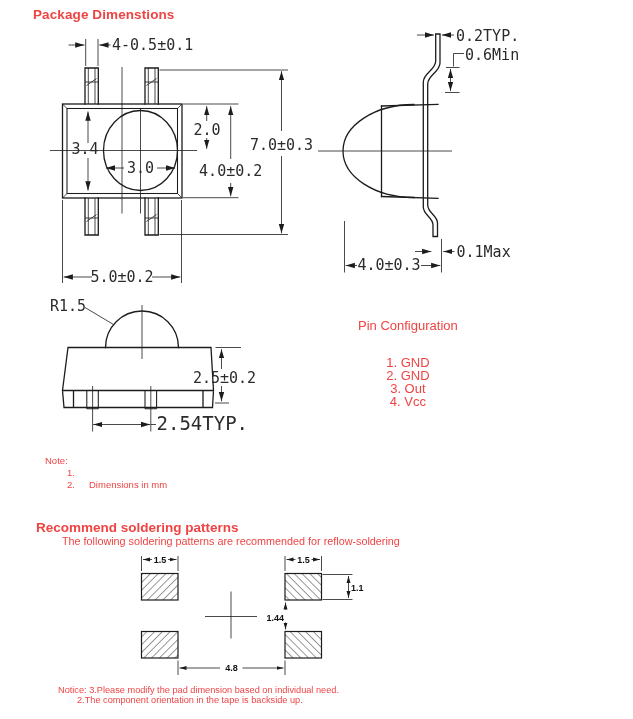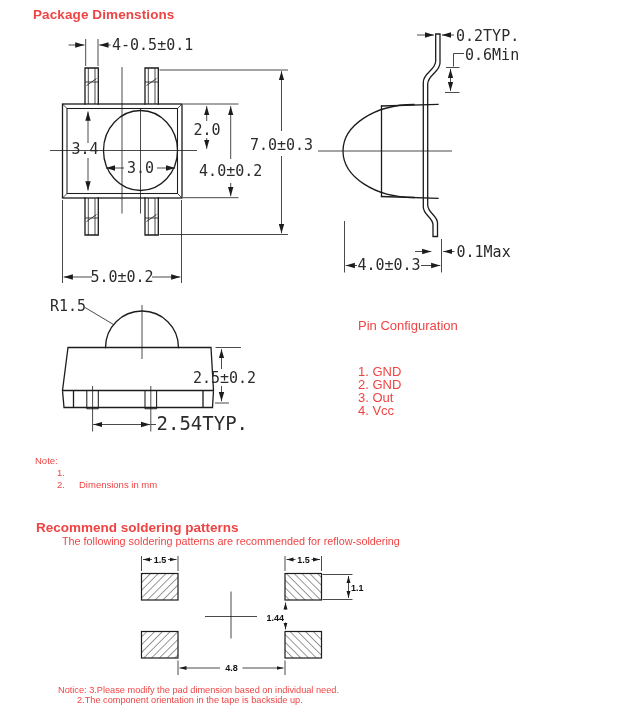--- a/index.html
+++ b/index.html
@@ -2,23 +2,23 @@
 <html><head>
 <meta charset="utf-8">
 <style>
   html,body{margin:0;padding:0;background:#fff;}
   #page{position:relative;width:633px;height:719px;background:#ffffff;overflow:hidden;
         font-family:"Liberation Sans",sans-serif;color:#ef4444;}
   .abs{position:absolute;}
   #title{left:33px;top:7px;font-size:13.5px;font-weight:bold;letter-spacing:0.1px;}
   #pincfg{left:358px;top:320px;font-size:13px;}
   #pincfg .pc-title{line-height:12px;}
-  #pincfg .pc-list{margin-top:33px;}
+  #pincfg .pc-list{margin-top:24px;text-align:center;}
   #pincfg .pc-pin{line-height:13px;}
-  #note{left:35px;top:455px;font-size:9.5px;line-height:12px;}
+  #note{left:45px;top:455px;font-size:9.5px;line-height:12px;}
   .note-row{display:flex;}
   .note-num{margin-left:22px;width:22px;}
   #h2{left:36px;top:520px;font-size:13.5px;font-weight:bold;}
   #subtitle{left:62px;top:535px;font-size:10.8px;}
   #notice{left:58px;top:686px;font-size:9.2px;line-height:9.9px;}
   .notice-l2{margin-left:19px;}
   svg{position:absolute;left:0;top:0;}
   .ol{stroke:#1c1c1c;stroke-width:1.3;fill:none;stroke-linecap:square;}
   .o1{stroke:#1c1c1c;stroke-width:1.05;fill:none;}
   .tl{stroke:#1c1c1c;stroke-width:0.8;fill:none;}

